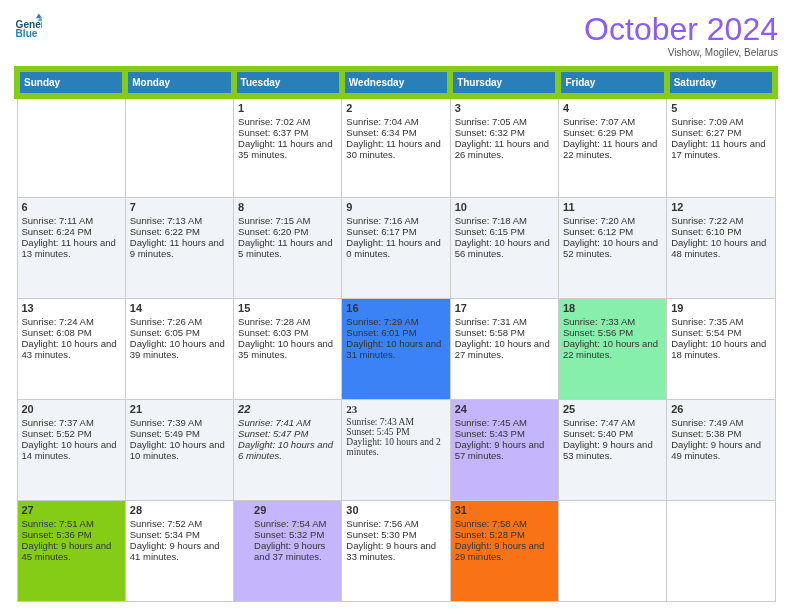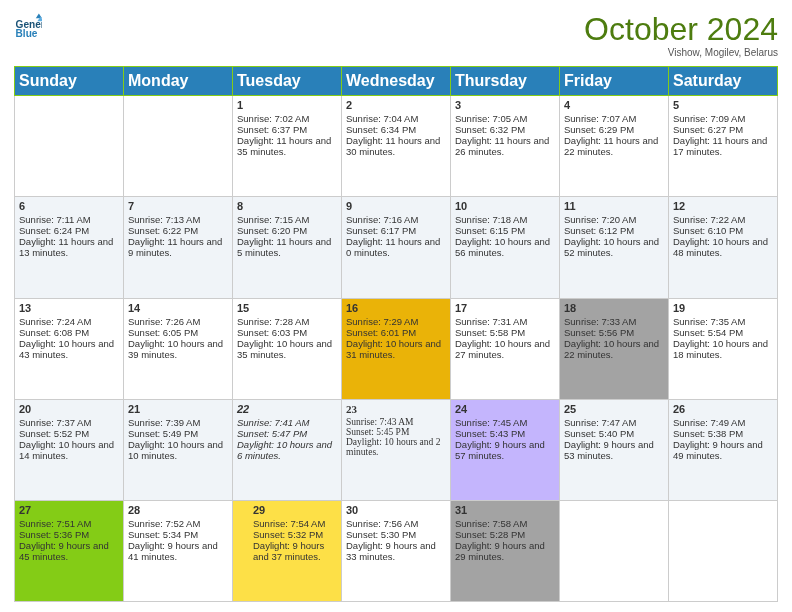--- a/index.html
+++ b/index.html
@@ -31,42 +31,42 @@
     .logo-icon {
       width: 28px;
       height: 28px;
     }
     .title-block {
       text-align: right;
     }
     .main-title {
       font-size: 32px;
       font-weight: normal;
-      color: #4d7c0f;
+      color: #8b5cf6;
       line-height: 1.1;
     }
     .subtitle {
       font-size: 10px;
       color: #555;
     }
     .calendar {
       flex: 1;
       border: 1px solid #ccc;
       border-collapse: collapse;
       width: 100%;
       table-layout: fixed;
     }
     .calendar th {
       background-color: #2980b9;
       color: #fff;
-      font-size: 16px;
+      font-size: 10px;
       font-weight: bold;
       padding: 5px 4px;
       text-align: left;
-      border: 1px solid #84cc16;
+      border: 6px solid #84cc16;
       margin-left: 8px;
     }
     .calendar td {
       border: 1px solid #ccc;
       vertical-align: top;
       padding: 3px 4px;
       font-size: 9.5px;
       color: #333;
       background: #fff;
       height: 85px;
@@ -131,38 +131,38 @@
           <td style="background: rgb(240, 244, 248);"><span class="day-num">8</span><span>Sunrise: 7:15 AM</span><br><span>Sunset: 6:20 PM</span><br><span>Daylight: 11 hours and 5 minutes.</span></td>
           <td style="background: rgb(240, 244, 248);"><span class="day-num">9</span><span>Sunrise: 7:16 AM</span><br><span>Sunset: 6:17 PM</span><br><span>Daylight: 11 hours and 0 minutes.</span></td>
           <td style="background: rgb(240, 244, 248);"><span class="day-num">10</span><span>Sunrise: 7:18 AM</span><br><span>Sunset: 6:15 PM</span><br><span>Daylight: 10 hours and 56 minutes.</span></td>
           <td style="background: rgb(240, 244, 248);"><span class="day-num">11</span><span>Sunrise: 7:20 AM</span><br><span>Sunset: 6:12 PM</span><br><span>Daylight: 10 hours and 52 minutes.</span></td>
           <td style="background: rgb(240, 244, 248);"><span class="day-num">12</span><span>Sunrise: 7:22 AM</span><br><span>Sunset: 6:10 PM</span><br><span>Daylight: 10 hours and 48 minutes.</span></td>
         </tr>
         <tr>
           <td style="background: rgb(255, 255, 255);"><span class="day-num">13</span><span>Sunrise: 7:24 AM</span><br><span>Sunset: 6:08 PM</span><br><span>Daylight: 10 hours and 43 minutes.</span></td>
           <td style="background: rgb(255, 255, 255);"><span class="day-num">14</span><span>Sunrise: 7:26 AM</span><br><span>Sunset: 6:05 PM</span><br><span>Daylight: 10 hours and 39 minutes.</span></td>
           <td style="background: rgb(255, 255, 255); margin-left: 27px;"><span class="day-num">15</span><span>Sunrise: 7:28 AM</span><br><span>Sunset: 6:03 PM</span><br><span>Daylight: 10 hours and 35 minutes.</span></td>
-          <td style="background: #eab308;"><span class="day-num">16</span><span>Sunrise: 7:29 AM</span><br><span>Sunset: 6:01 PM</span><br><span>Daylight: 10 hours and 31 minutes.</span></td>
+          <td style="background: #3b82f6;"><span class="day-num">16</span><span>Sunrise: 7:29 AM</span><br><span>Sunset: 6:01 PM</span><br><span>Daylight: 10 hours and 31 minutes.</span></td>
           <td style="background: rgb(255, 255, 255);"><span class="day-num">17</span><span>Sunrise: 7:31 AM</span><br><span>Sunset: 5:58 PM</span><br><span>Daylight: 10 hours and 27 minutes.</span></td>
-          <td style="background: #a3a3a3;"><span class="day-num">18</span><span>Sunrise: 7:33 AM</span><br><span>Sunset: 5:56 PM</span><br><span>Daylight: 10 hours and 22 minutes.</span></td>
+          <td style="background: #86efac;"><span class="day-num">18</span><span>Sunrise: 7:33 AM</span><br><span>Sunset: 5:56 PM</span><br><span>Daylight: 10 hours and 22 minutes.</span></td>
           <td style="background: rgb(255, 255, 255); border-radius: 29px;"><span class="day-num">19</span><span>Sunrise: 7:35 AM</span><br><span>Sunset: 5:54 PM</span><br><span>Daylight: 10 hours and 18 minutes.</span></td>
         </tr>
         <tr>
           <td style="background: rgb(240, 244, 248);"><span class="day-num">20</span><span>Sunrise: 7:37 AM</span><br><span>Sunset: 5:52 PM</span><br><span>Daylight: 10 hours and 14 minutes.</span></td>
           <td style="background: rgb(240, 244, 248);"><span class="day-num">21</span><span>Sunrise: 7:39 AM</span><br><span>Sunset: 5:49 PM</span><br><span>Daylight: 10 hours and 10 minutes.</span></td>
           <td style="background: rgb(240, 244, 248); font-style: italic;"><span class="day-num">22</span><span>Sunrise: 7:41 AM</span><br><span>Sunset: 5:47 PM</span><br><span>Daylight: 10 hours and 6 minutes.</span></td>
           <td style="background: rgb(240, 244, 248); font-family: Liberation Serif, serif;"><span class="day-num">23</span><span>Sunrise: 7:43 AM</span><br><span>Sunset: 5:45 PM</span><br><span>Daylight: 10 hours and 2 minutes.</span></td>
           <td style="background: #c4b5fd;"><span class="day-num">24</span><span>Sunrise: 7:45 AM</span><br><span>Sunset: 5:43 PM</span><br><span>Daylight: 9 hours and 57 minutes.</span></td>
           <td style="background: rgb(240, 244, 248);"><span class="day-num">25</span><span>Sunrise: 7:47 AM</span><br><span>Sunset: 5:40 PM</span><br><span>Daylight: 9 hours and 53 minutes.</span></td>
           <td style="background: rgb(240, 244, 248);"><span class="day-num">26</span><span>Sunrise: 7:49 AM</span><br><span>Sunset: 5:38 PM</span><br><span>Daylight: 9 hours and 49 minutes.</span></td>
         </tr>
         <tr>
           <td style="background: #84cc16;"><span class="day-num">27</span><span>Sunrise: 7:51 AM</span><br><span>Sunset: 5:36 PM</span><br><span>Daylight: 9 hours and 45 minutes.</span></td>
           <td style="background: rgb(255, 255, 255);"><span class="day-num">28</span><span>Sunrise: 7:52 AM</span><br><span>Sunset: 5:34 PM</span><br><span>Daylight: 9 hours and 41 minutes.</span></td>
-          <td style="background: #fde047; padding-left: 20px;"><span class="day-num">29</span><span>Sunrise: 7:54 AM</span><br><span>Sunset: 5:32 PM</span><br><span>Daylight: 9 hours and 37 minutes.</span></td>
+          <td style="background: #c4b5fd; padding-left: 20px;"><span class="day-num">29</span><span>Sunrise: 7:54 AM</span><br><span>Sunset: 5:32 PM</span><br><span>Daylight: 9 hours and 37 minutes.</span></td>
           <td style="background: rgb(255, 255, 255);"><span class="day-num">30</span><span>Sunrise: 7:56 AM</span><br><span>Sunset: 5:30 PM</span><br><span>Daylight: 9 hours and 33 minutes.</span></td>
-          <td style="background: #a3a3a3;"><span class="day-num">31</span><span>Sunrise: 7:58 AM</span><br><span>Sunset: 5:28 PM</span><br><span>Daylight: 9 hours and 29 minutes.</span></td>
+          <td style="background: #f97316;"><span class="day-num">31</span><span>Sunrise: 7:58 AM</span><br><span>Sunset: 5:28 PM</span><br><span>Daylight: 9 hours and 29 minutes.</span></td>
           <td class="empty" style="background: rgb(255, 255, 255);"></td>
           <td class="empty" style="background: rgb(255, 255, 255);"></td>
         </tr>
       </tbody>
   </table>
 </div>
 
 </body></html>

